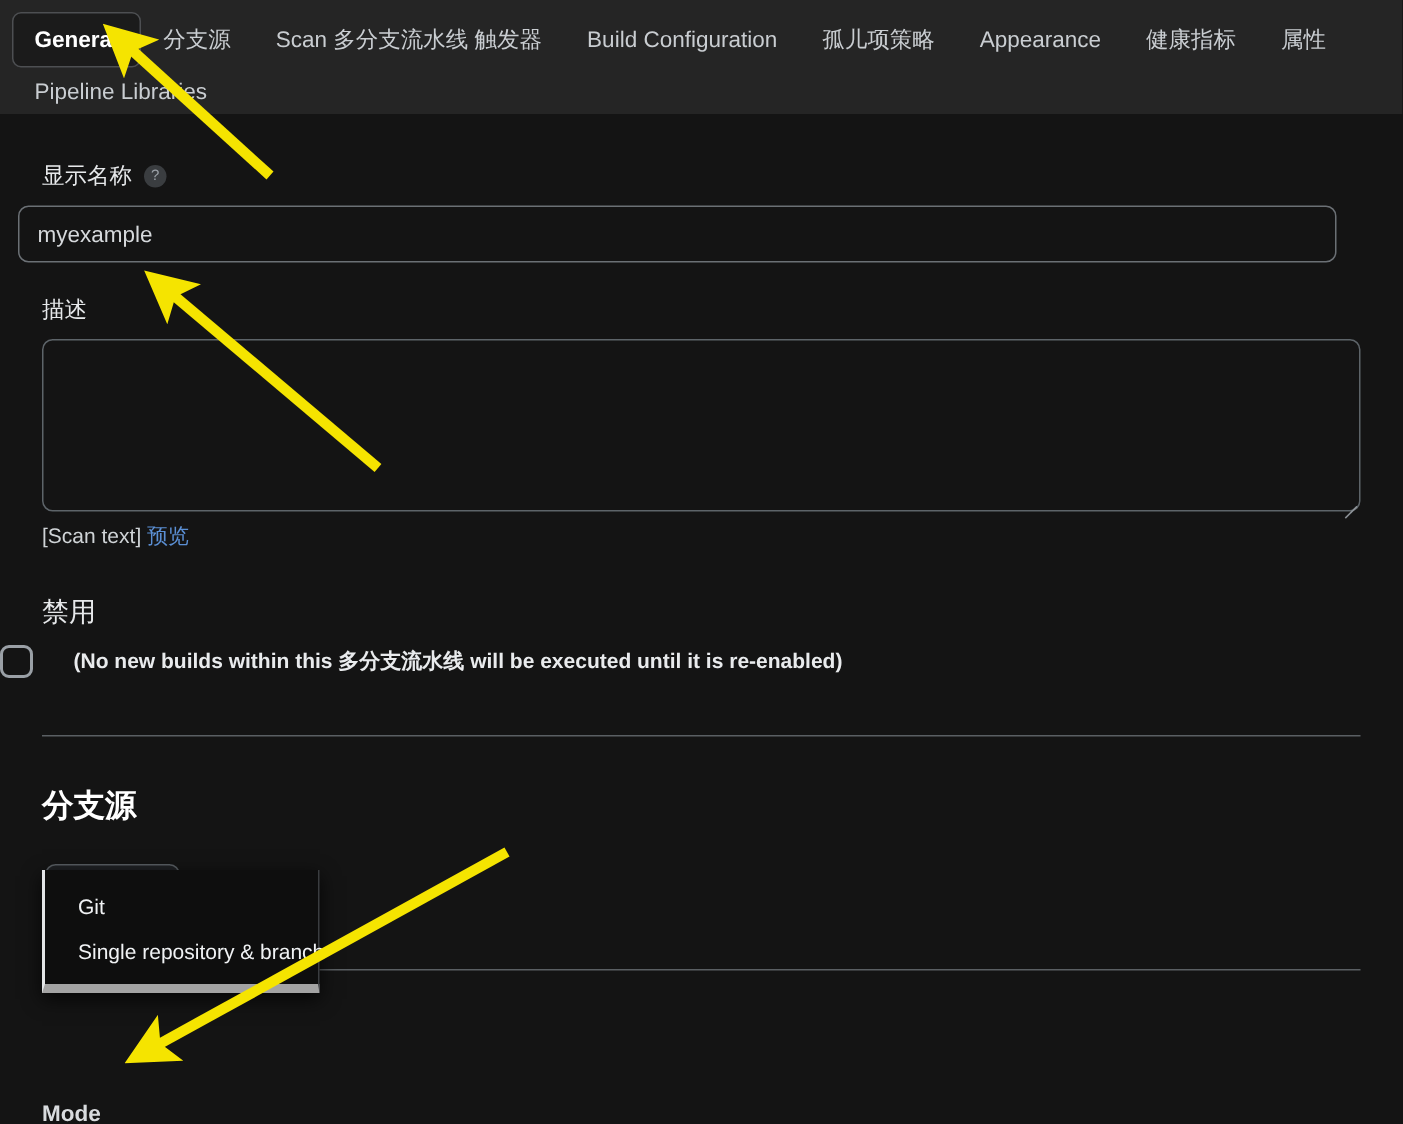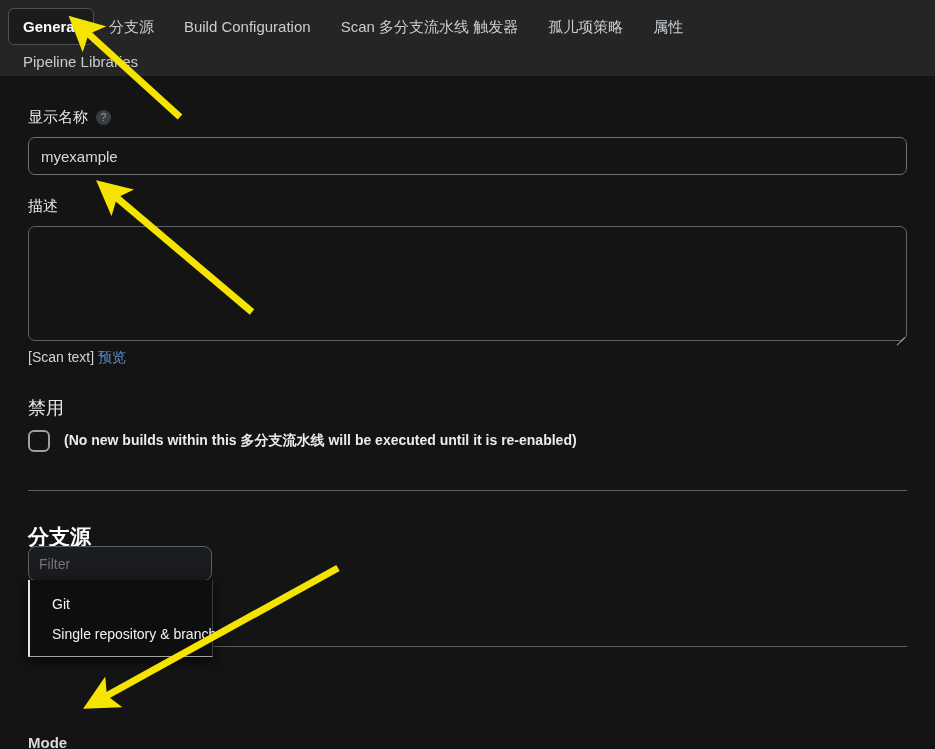--- a/index.html
+++ b/index.html
@@ -38,21 +38,21 @@
     display: flex; align-items: center; gap: 8px;
   }
   .help-icon {
     display: inline-flex; align-items: center; justify-content: center;
     width: 15px; height: 15px; border-radius: 50%;
     background: #3a3d40; color: #9aa0a6; font-size: 10px; line-height: 1;
     cursor: pointer;
   }
 
   .text-input {
-    display: block; margin-left: 28px; width: 879px; height: 38px;
+    display: block; margin-left: 12px; width: 879px; height: 38px;
     background: #141414; border: 1px solid #6b7075; border-radius: 7px;
     color: #d6d9dc; font-size: 15px; padding: 16px 12px;
     font-family: "Liberation Sans", sans-serif; outline: none;
   }
 
   .text-area {
     display: block; margin-left: 28px; width: 879px; height: 115px;
     background: #141414; border: 1px solid #5d6469; border-radius: 7px;
     color: #d6d9dc; font-size: 15px; padding: 8px 12px;
     font-family: "Liberation Sans", sans-serif; outline: none;
@@ -65,21 +65,21 @@
   .resize-grip span {
     position: absolute; background: #8b9095; height: 1px; right: 0;
     transform-origin: right bottom; transform: rotate(-45deg);
   }
 
   .plain-row { margin: 8px 0 0 28px; font-size: 14px; color: #cfd3d6; }
   .plain-row a { color: #5b8fd4; text-decoration: none; cursor: pointer; }
 
   .section-label { color: #e6e8ea; font-size: 18px; margin: 0 0 10px 28px; }
 
-  .checkbox-row { display: flex; align-items: center; gap: 14px; margin-left: 28px; }
+  .checkbox-row { display: flex; align-items: center; gap: 27px; }
   .checkbox {
     width: 22px; height: 22px; border-radius: 6px;
     border: 2px solid #9aa0a6; background: #141414; cursor: pointer; flex: none;
   }
   .checkbox-text { color: #e9ebed; font-size: 14px; font-weight: bold; }
 
   .divider { margin: 0 0 0 28px; width: 879px; height: 1px; background: #5a5f63; }
 
   .heading { color: #ffffff; font-size: 21px; font-weight: bold; margin-left: 28px; }
 
@@ -97,21 +97,21 @@
   .filter-box {
     position: absolute; left: 28px; top: 546px; width: 184px; height: 35px;
     background: #1a1c1f; border: 1px solid #5a6065; border-radius: 8px;
     color: #8e9399; font-size: 14px; padding: 0 10px;
     font-family: "Liberation Sans", sans-serif; outline: none;
   }
 
   .dropdown {
     position: absolute; left: 28px; top: 580px; width: 185px;
     background: #0e0e0e; border-left: 2px solid #e3e5e7;
-    border-right: 1px solid #3a3d40; border-bottom: 1px solid #a3a3a3;
+    border-right: 1px solid #3a3d40; border-bottom: 6px solid #a3a3a3;
     box-shadow: 0 4px 12px rgba(0,0,0,0.75);
     padding: 9px 0 7px 0; z-index: 30;
   }
   .dd-item {
     color: #f0f2f4; font-size: 14px; padding: 7px 0 7px 22px; cursor: pointer;
     white-space: nowrap;
   }
 
   .mode-label {
     position: absolute; left: 28px; top: 734px;
@@ -129,23 +129,25 @@
 </style>
 </head>
 <body>
 
 <div id="root">
 
   <div class="tabbar">
     <div class="tabrow">
       <div class="tab active">General</div>
       <div class="tab">分支源</div>
+      <div class="tab">Scan 多分支流水线 触发器</div>
       <div class="tab">Build Configuration</div>
-      <div class="tab">Scan 多分支流水线 触发器</div>
       <div class="tab">孤儿项策略</div>
+      <div class="tab">Appearance</div>
+      <div class="tab">健康指标</div>
       <div class="tab">属性</div>
     </div>
     <div class="tabrow2">
       <div class="tab">Pipeline Libraries</div>
     </div>
   </div>
 
   <div class="content">
 
     
@@ -189,21 +191,20 @@
 
     <div style="height:25px"></div>
     <div class="btn">
       <span>增加源</span>
       <span class="caret-up"></span>
     </div>
   </div>
 
   <div class="right-divider"></div>
 
-  <input class="filter-box" type="text" placeholder="Filter" style="">
 
   <div class="dropdown">
     <div class="dd-item">Git</div>
     <div class="dd-item">Single repository &amp; branch</div>
   </div>
 
   <div class="mode-label">Mode</div>
 
   <svg class="arrows" viewBox="0 0 935 749" width="935" height="749">
     <defs>

